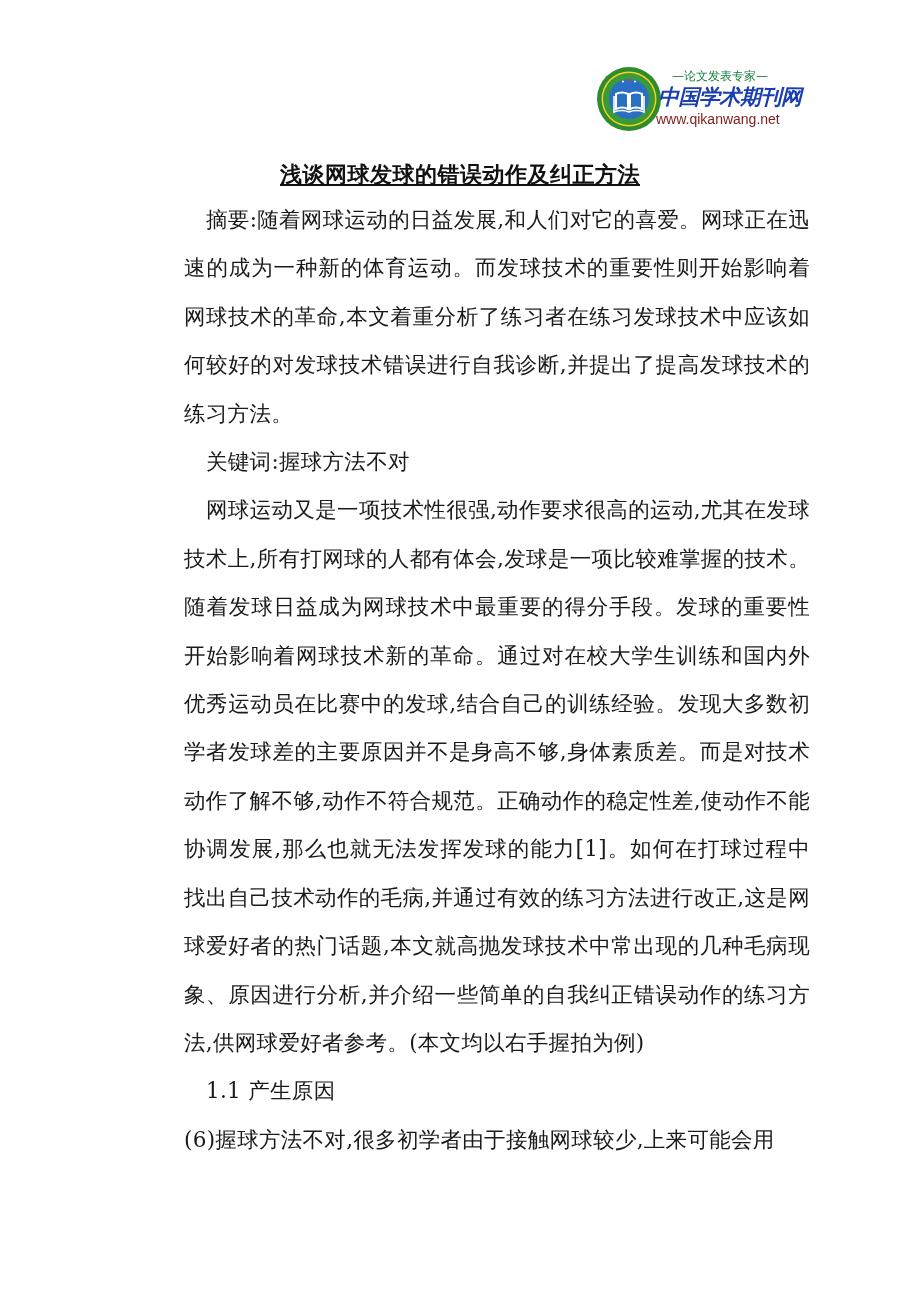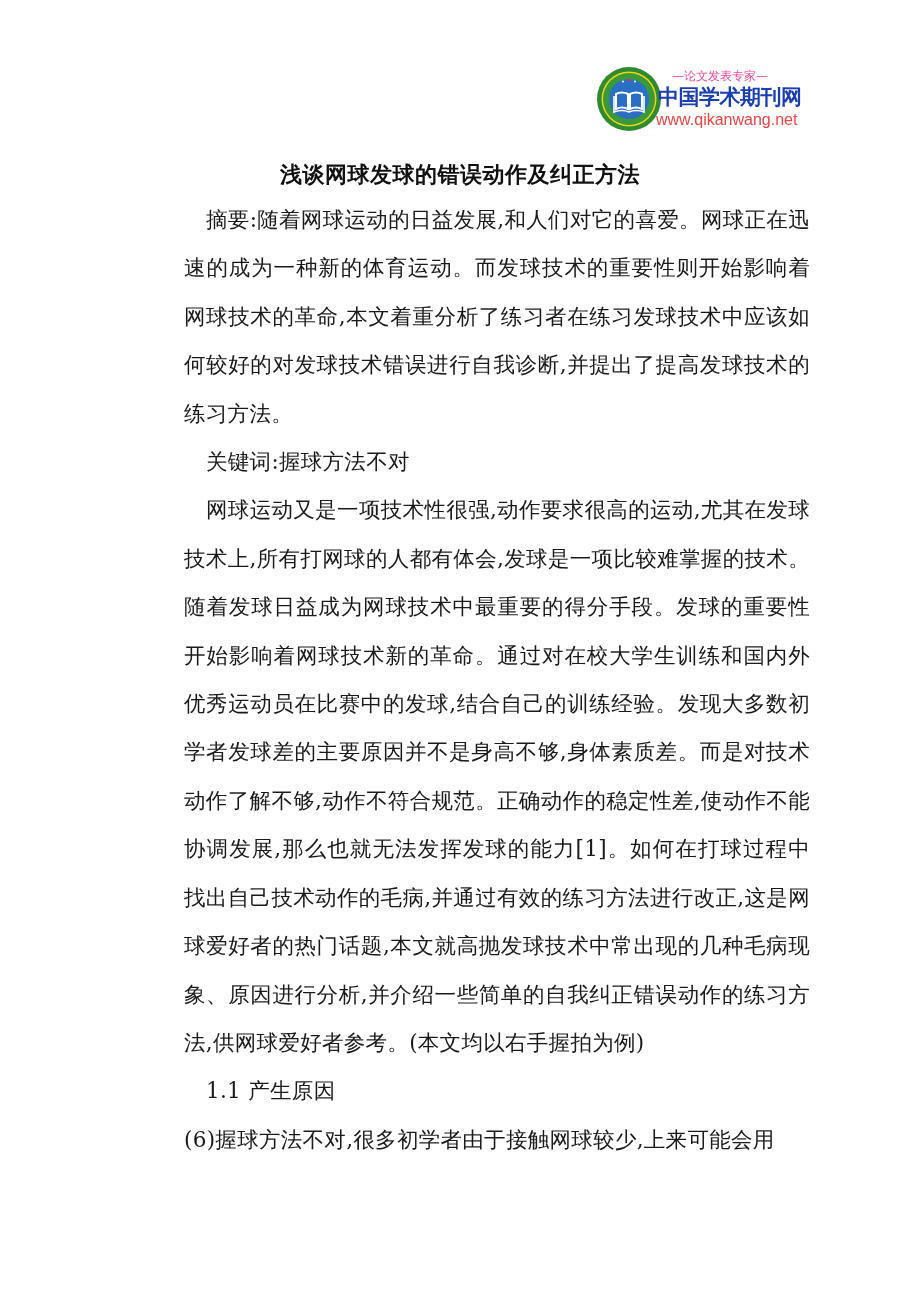--- a/index.html
+++ b/index.html
@@ -30,55 +30,57 @@
       height: 66px;
     }
     .logo-slogan {
       position: absolute;
       left: 62px;
       top: 2px;
       width: 124px;
       text-align: center;
       font-family: "DejaVu Sans", "Liberation Sans", sans-serif;
       font-size: 12px;
-      color: #ec4899;
+      color: #15803d;
       white-space: nowrap;
       letter-spacing: 0px;
     }
     .logo-name {
       position: absolute;
       left: 62px;
       top: 17px;
       font-family: "DejaVu Sans", "Liberation Sans", sans-serif;
       font-weight: bold;
       font-size: 21px;
       color: #1b3fb0;
       white-space: nowrap;
       letter-spacing: -0.5px;
+      font-style: italic;
     }
     .logo-url {
       position: absolute;
       left: 60px;
       top: 45px;
       font-family: "Liberation Sans", "DejaVu Sans", sans-serif;
-      font-size: 16px;
-      color: #ef4444;
+      font-size: 14px;
+      color: #7f1d1d;
       white-space: nowrap;
     }
     .title {
       position: absolute;
       left: 0;
       width: 920px;
       top: 145px;
       text-align: center;
       font-family: "DejaVu Sans", "Liberation Sans", sans-serif;
       font-weight: bold;
       font-size: 22px;
       color: #111;
       letter-spacing: 0.5px;
+      text-decoration: underline;
     }
     .body-text {
       position: absolute;
       left: 140px;
       top: 196px;
       width: 626px;
       font-size: 21.5px;
       line-height: 48.4px;
       letter-spacing: 0.3px;
       text-align: justify;

